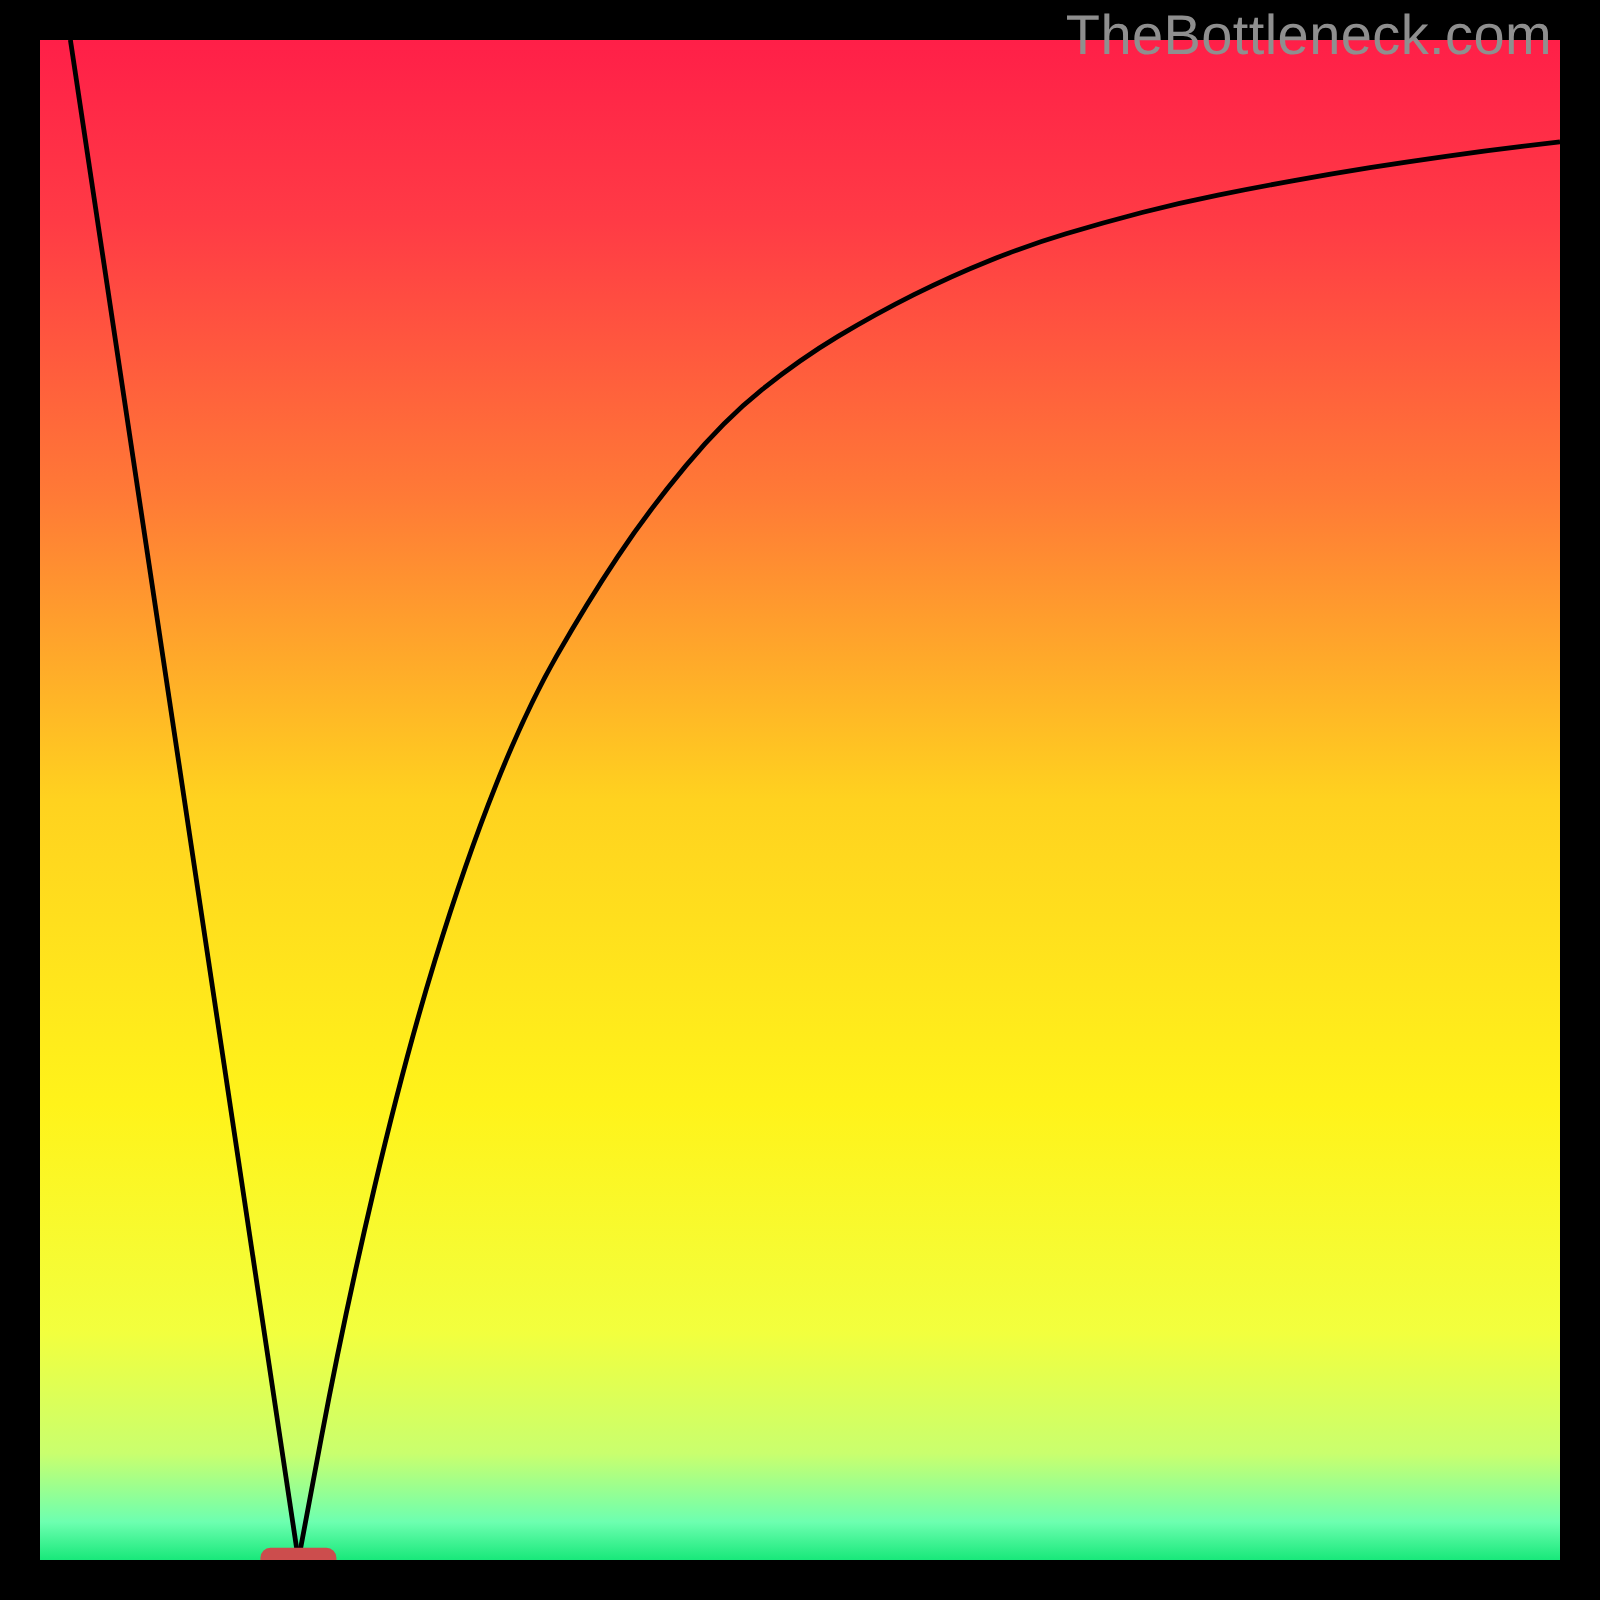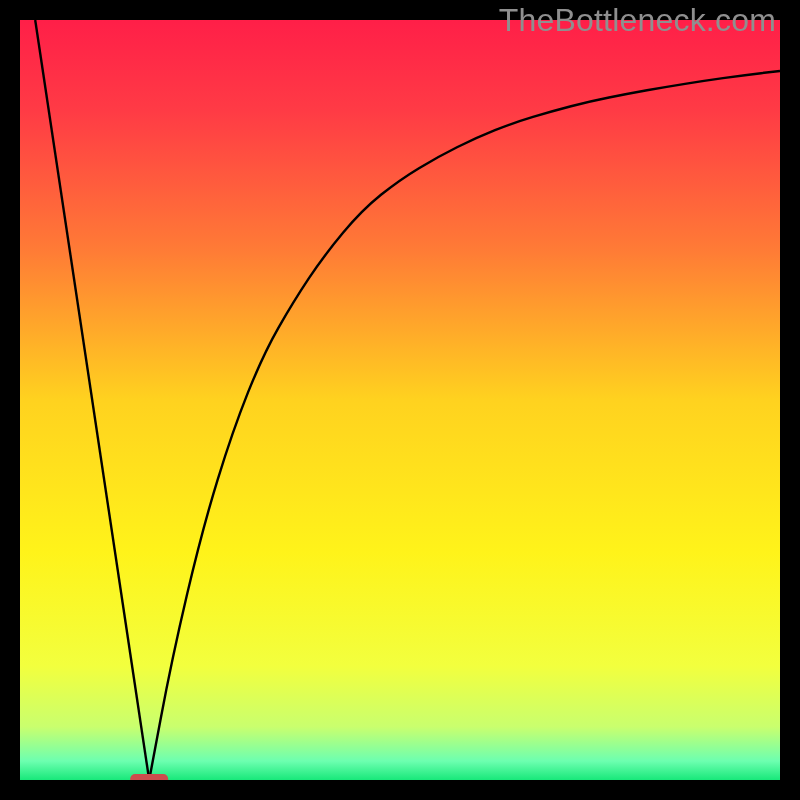--- a/index.html
+++ b/index.html
@@ -23,21 +23,21 @@
     left: 0;
     top: 0;
     width: 760px;
     height: 760px;
   }
   .watermark {
     position: absolute;
     top: 2px;
     right: 24px;
     font-family: Arial, Helvetica, sans-serif;
-    font-size: 32px;
+    font-size: 28px;
     color: #8f8f8f;
     font-weight: 500;
     letter-spacing: 0.2px;
   }
   svg { display: block; }
 </style>
 </head>
 <body>
 
 <div class="frame">

